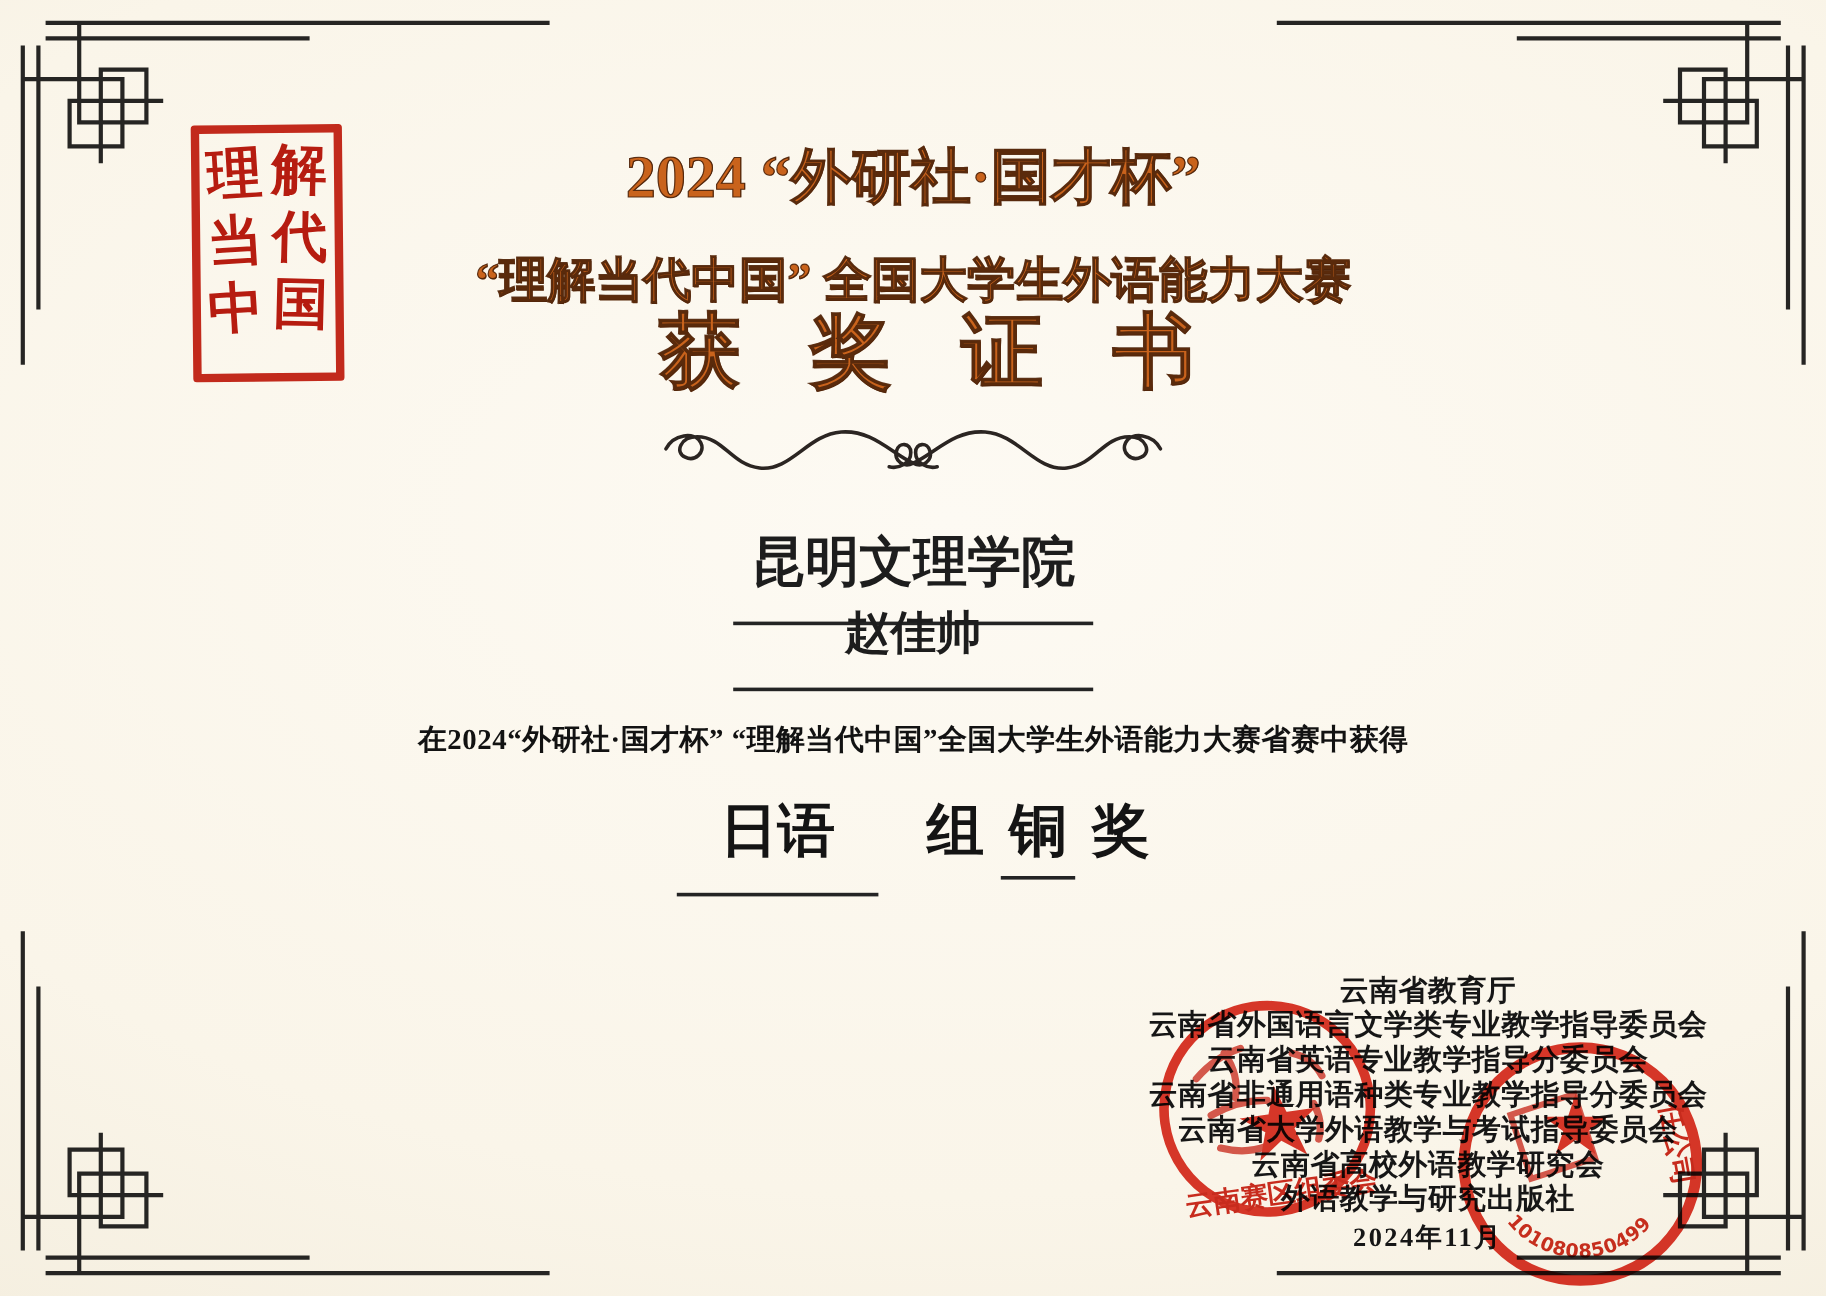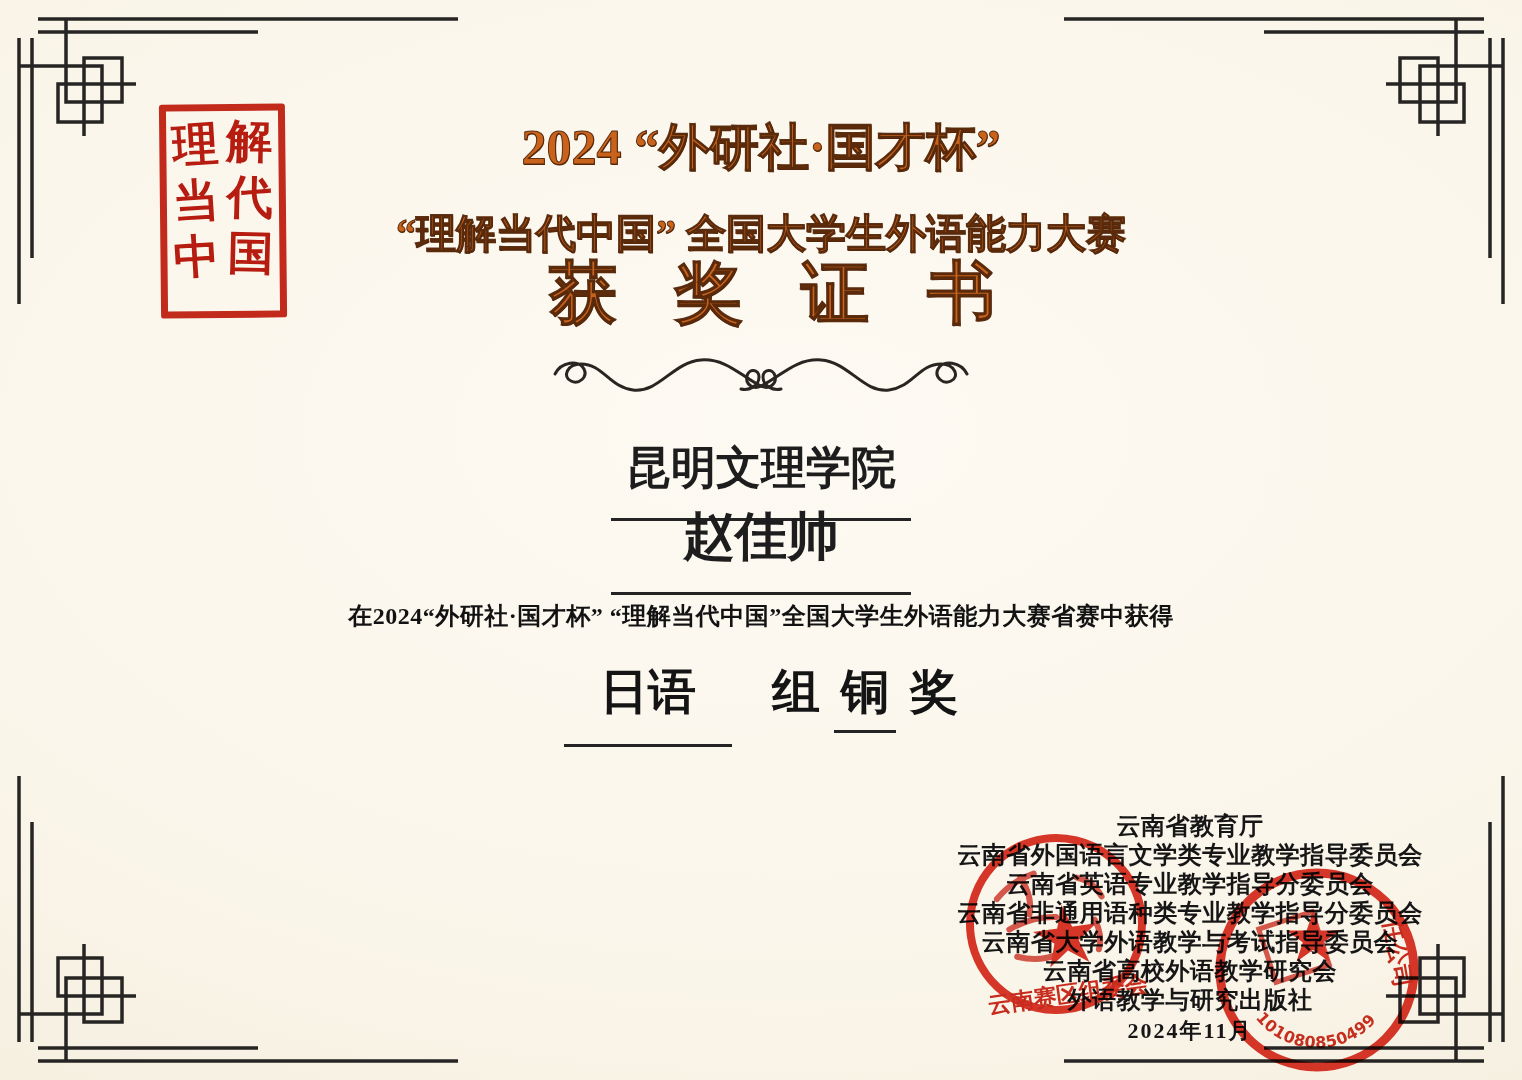--- a/index.html
+++ b/index.html
@@ -45,21 +45,21 @@
   .title2 { top:182px; font-size:40px;margin-top:24px; }
   .heading { top:248px; font-size:68px; letter-spacing:58px; padding-left:80px; }
 
   .flourish { position:absolute; left:50%; top:346px; transform:translateX(-50%);
               width:432px; height:58px; }
 
   
   .write-line { position:absolute; left:0; width:100%; text-align:center;
                 font-weight:bold; color:#1d1d1d; }
   .school    { top:438px; font-size:45px; }
-  .recipient { top:502px; font-size:52px; }
+  .recipient { top:502px; font-size:38px; }
   .uline { display:inline-block; min-width:300px; padding:0 10px 20px;
            border-bottom:3px solid #242424; text-align:center; }
 
   .body-line { position:absolute; top:600px; left:0; width:100%; text-align:center;
                font-size:24px; font-weight:bold; color:#121212;
                letter-spacing:0.5px; white-space:nowrap; }
 
   .award-row { position:absolute; top:660px; left:0; width:100%;
                display:flex; justify-content:center; align-items:baseline;
                font-size:48px; font-weight:bold; color:#141414; }

